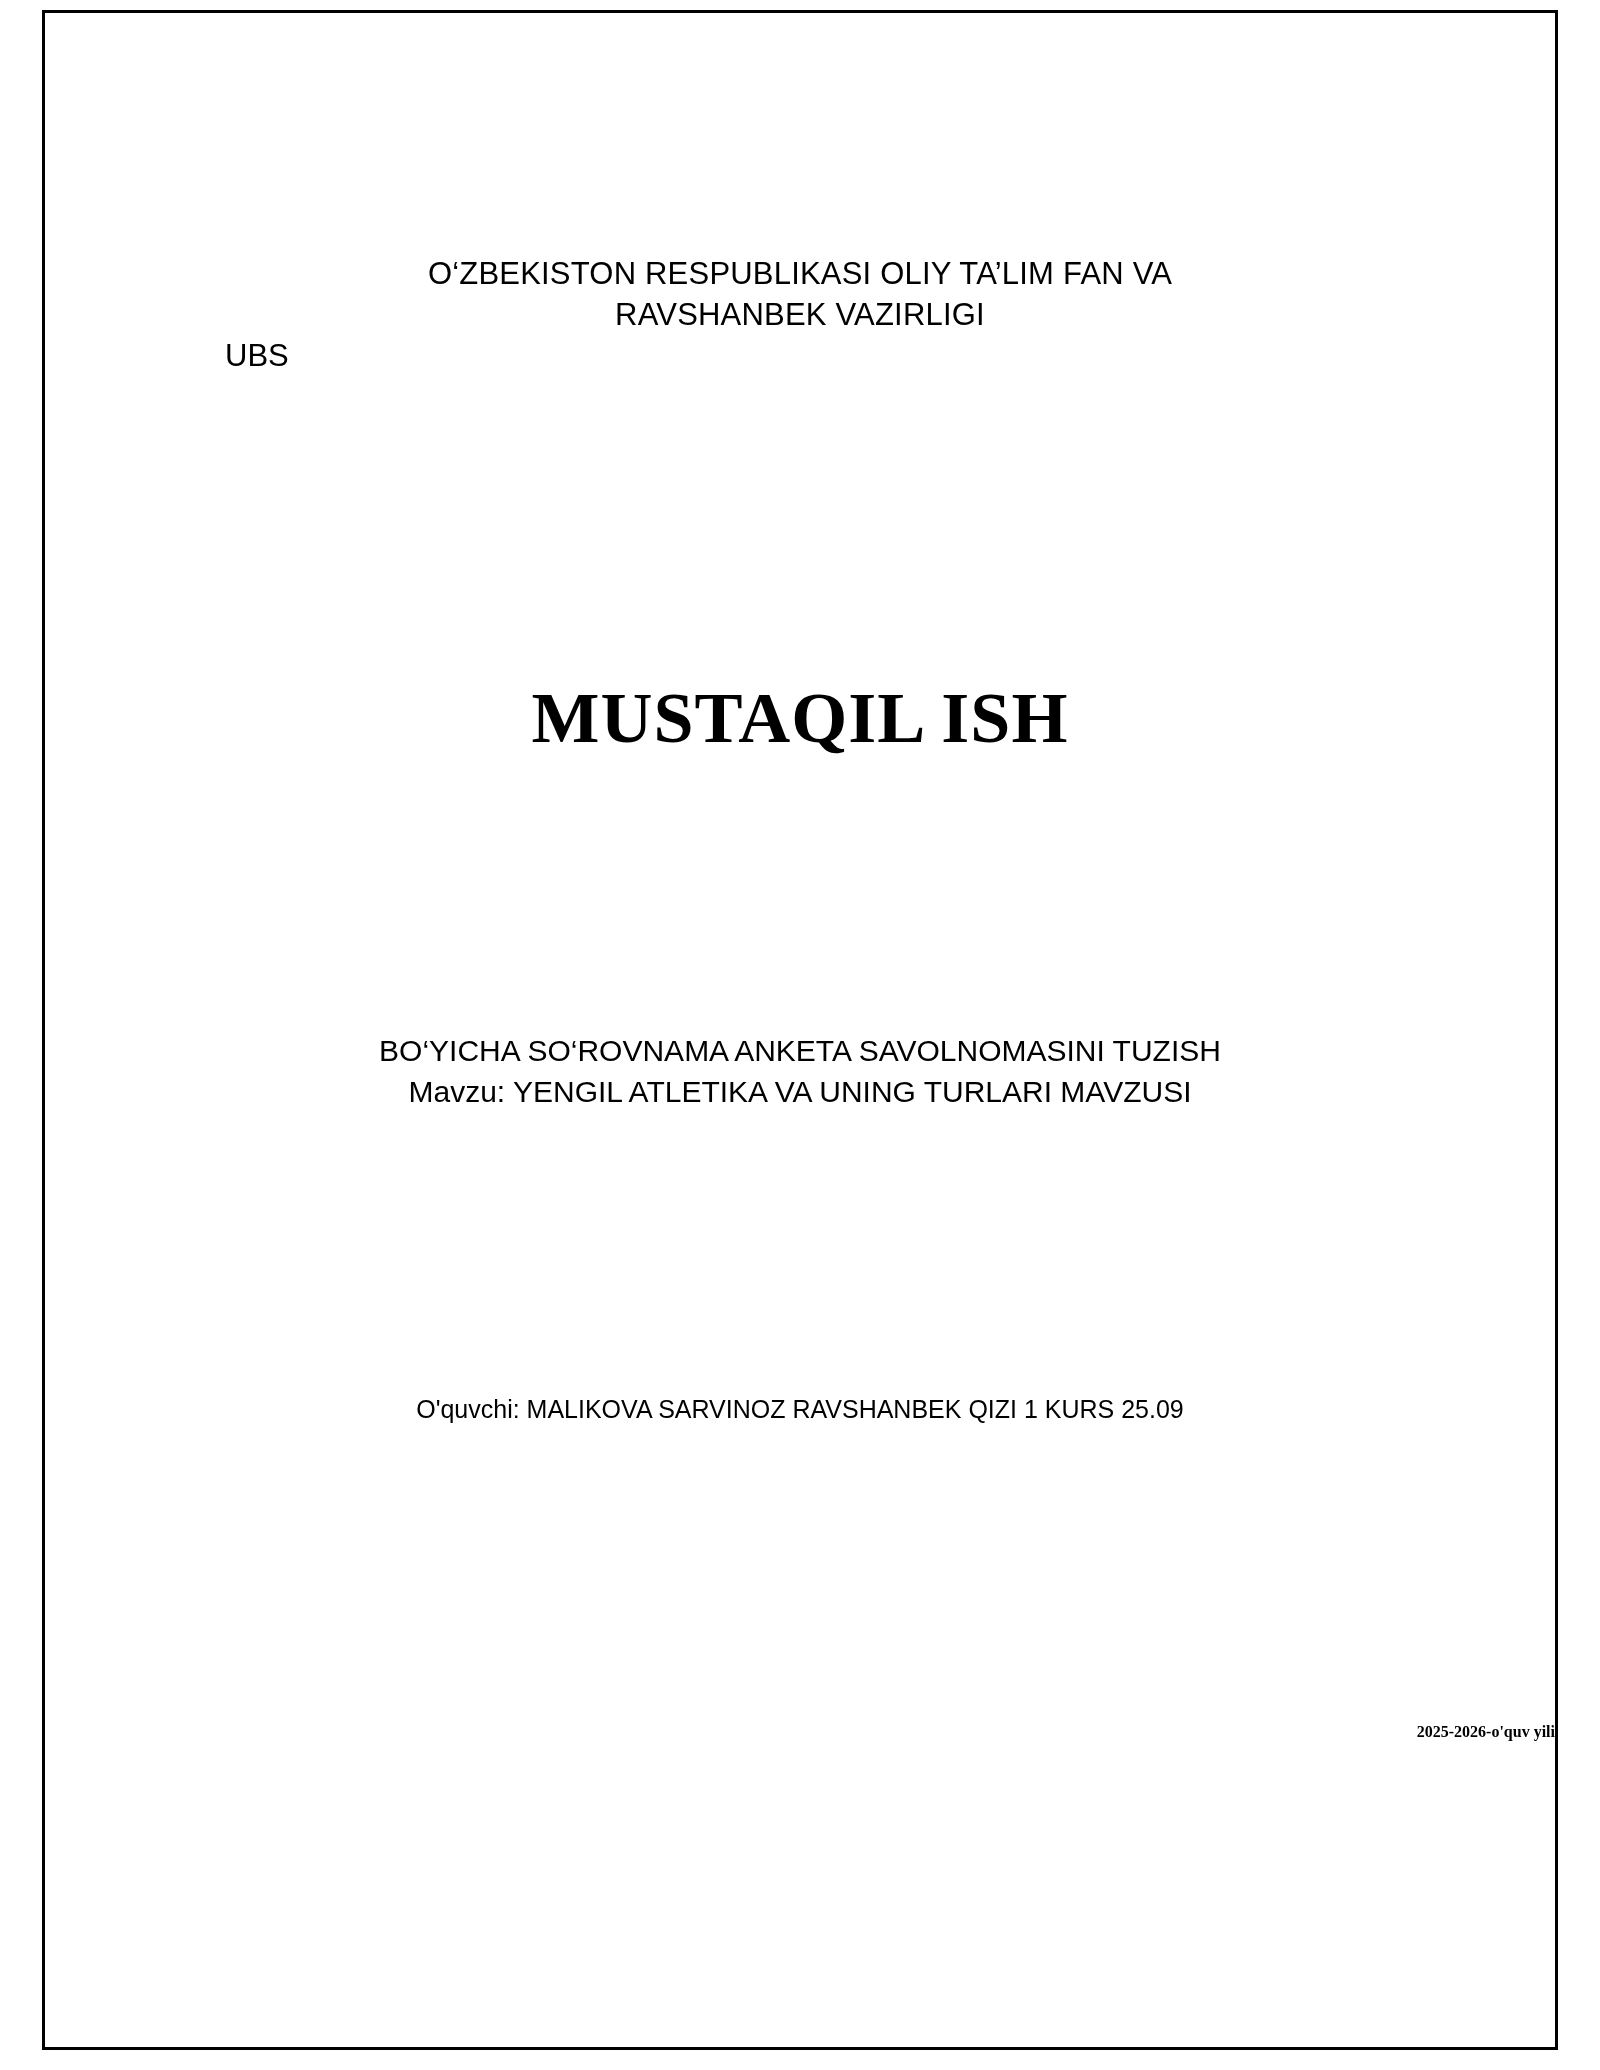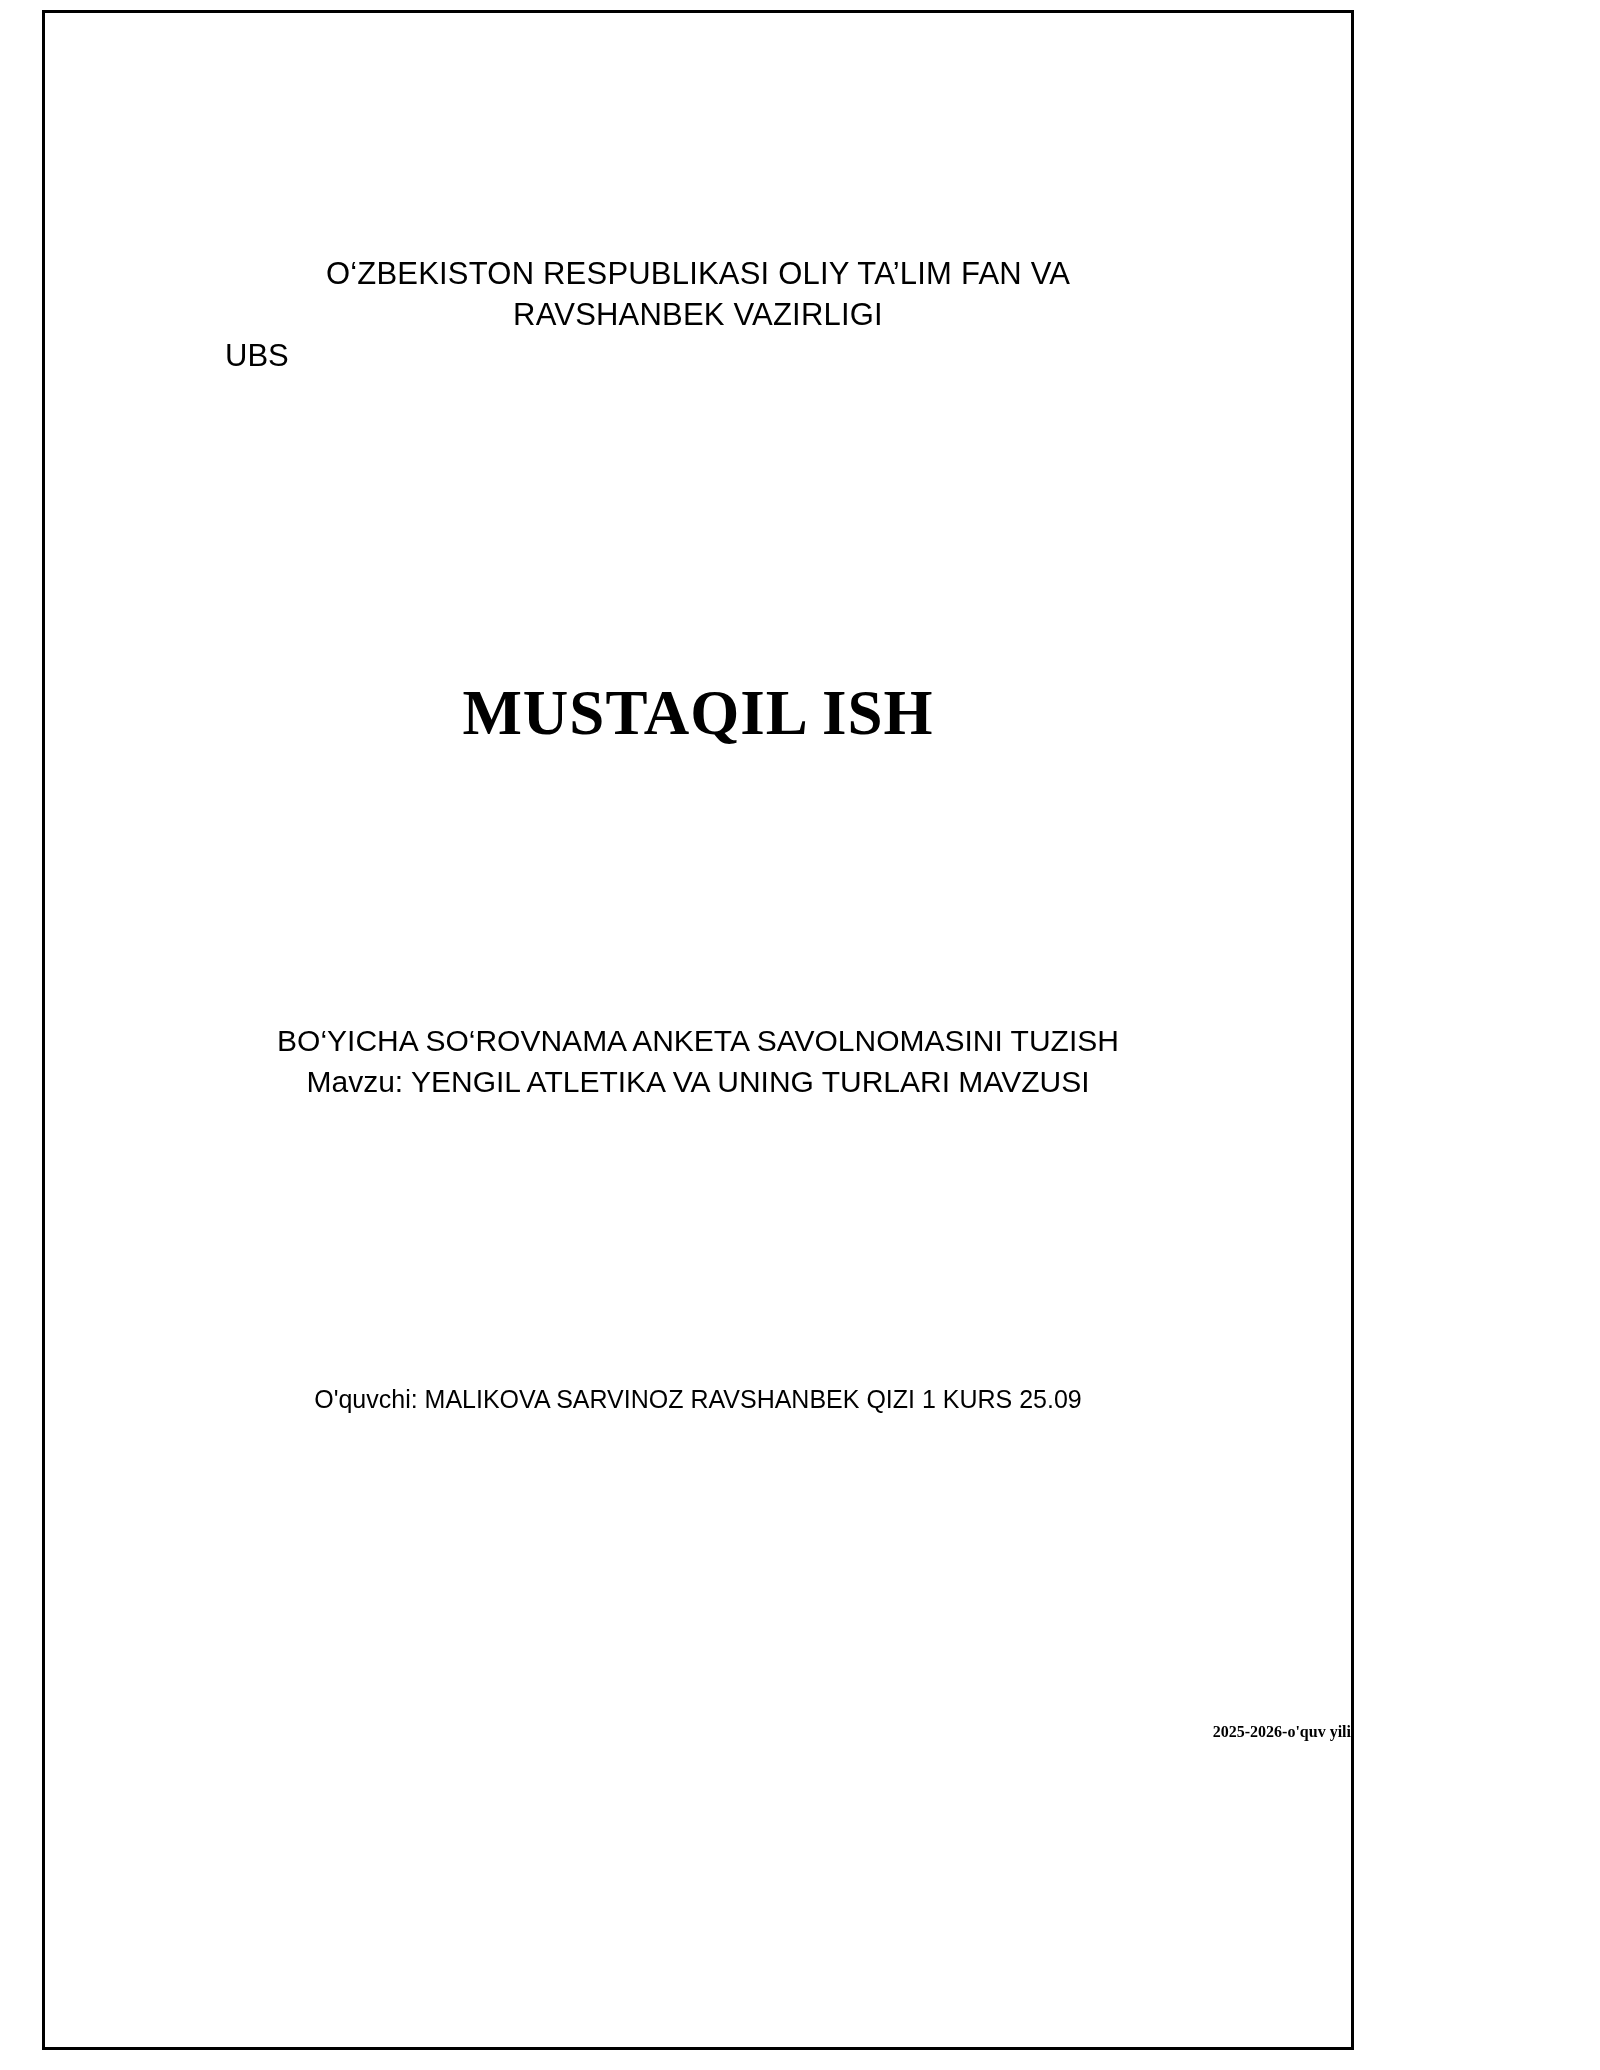--- a/index.html
+++ b/index.html
@@ -12,21 +12,21 @@
     height: 2070px;
     font-family: "Liberation Serif", serif;
     color: #000000;
     overflow: hidden;
   }
 
   .page-frame {
     position: absolute;
     left: 42px;
     top: 10px;
-    width: 1312px;
+    width: 1516px;
     height: 2040px;
     border: 3px solid #000000;
     box-sizing: border-box;
     background: #ffffff;
   }
 
   .page-inner {
     position: absolute;
     left: 0;
     top: 0;
@@ -51,21 +51,21 @@
 
   .org {
     text-align: left;
     font-size: 31px;
     line-height: 1.33;
     font-family: "Liberation Sans", sans-serif;
   }
 
   .doc-title {
     text-align: center;
-    font-size: 63px;
+    font-size: 72px;
     font-weight: bold;
     letter-spacing: 1px;
     margin-top: 300px;
     font-family: "Liberation Serif", serif;
   }
 
   .subject-block {
     text-align: center;
     font-size: 30px;
     line-height: 1.38;

